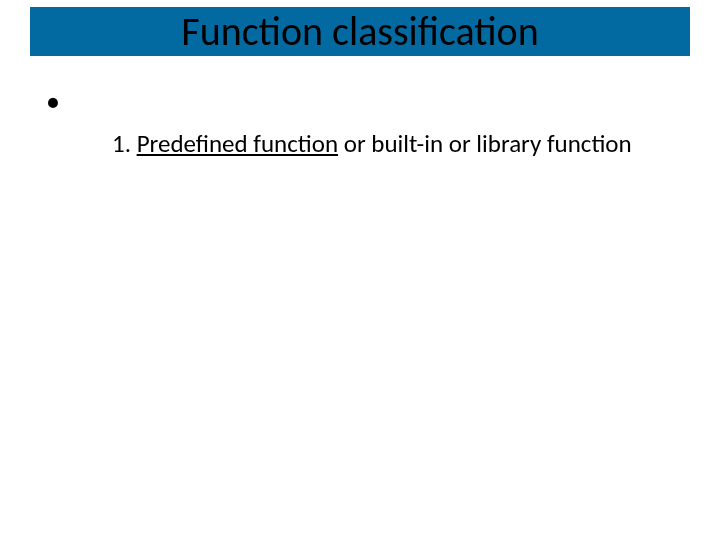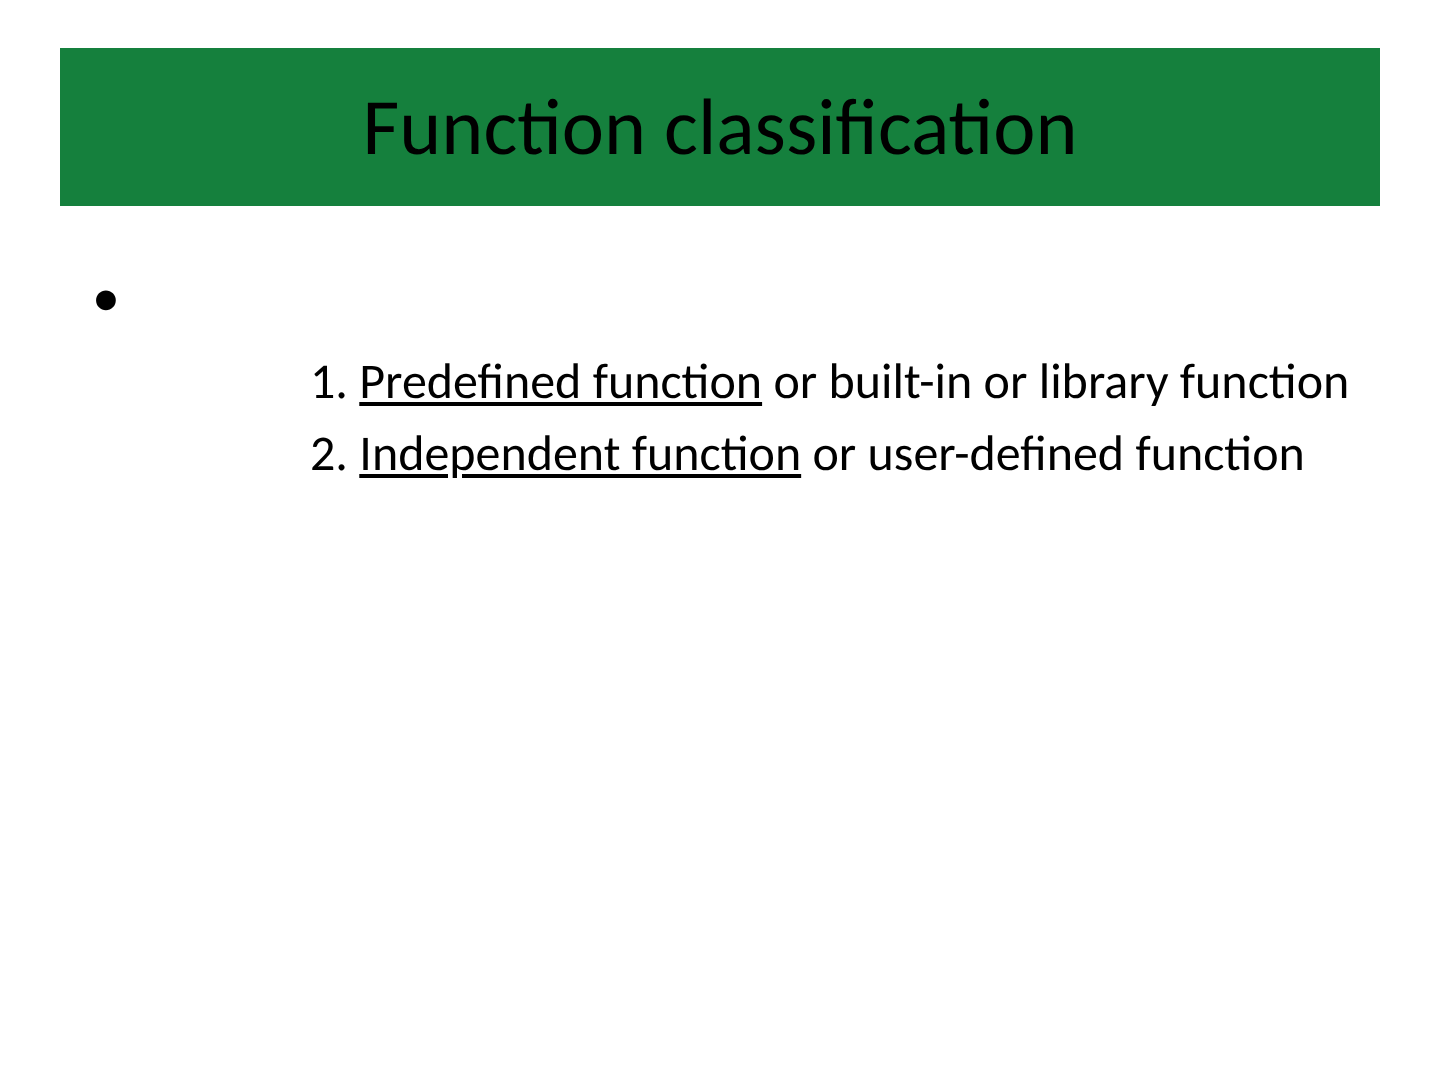--- a/index.html
+++ b/index.html
@@ -4,24 +4,24 @@
 <style>
   * { margin: 0; padding: 0; box-sizing: border-box; }
   body {
     width: 720px;
     height: 540px;
     background: #ffffff;
     font-family: Calibri, "Segoe UI", Arial, sans-serif;
     overflow: hidden;
   }
   .title-bar {
-    background: #15803d;
-    margin: 24px 30px 0 30px;
+    background: #0369a1;
+    margin: 7px 30px 0 30px;
     text-align: center;
-    padding: 15px 0;
+    padding: 0 0;
   }
   .title-bar h1 {
     font-size: 40px;
     font-weight: 400;
     color: #000;
   }
   .content {
     padding: 28px 40px 0 40px;
   }
   .bullet-row {
@@ -38,21 +38,20 @@
     line-height: 1.3;
   }
   .sublist {
     margin: 8px 0 0 72px;
     font-size: 25px;
     color: #000;
     line-height: 1.35;
   }
   .sub-item {
     margin-bottom: 2px;
-    margin-left: 43px;
   }
   .underline {
     text-decoration: underline;
   }
 </style>
 </head>
 <body>
 
 <div class="title-bar">
   <h1>Function classification</h1>
@@ -60,17 +59,14 @@
 
 <div class="content">
   <div class="bullet-row">
     <span class="bullet-dot">•</span>
   </div>
 
   <div class="sublist">
     <div class="sub-item">
       <span>1. </span><span class="underline">Predefined function</span><span> or built-in or library function</span>
     </div>
-    <div class="sub-item">
-      <span>2. </span><span class="underline">Independent function</span><span> or user-defined function</span>
-    </div>
   </div>
 </div>
 
 </body></html>

